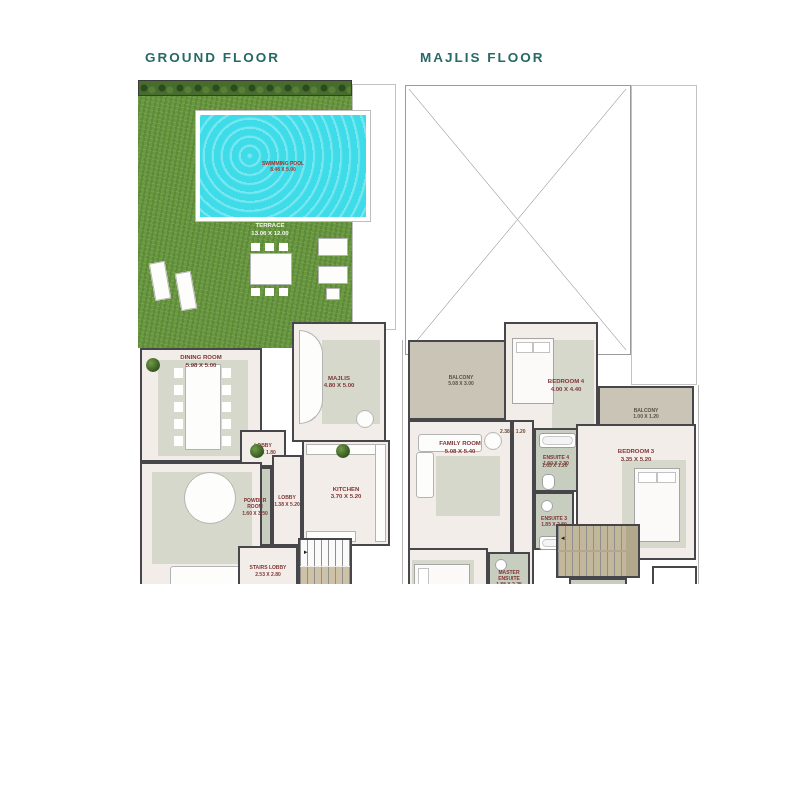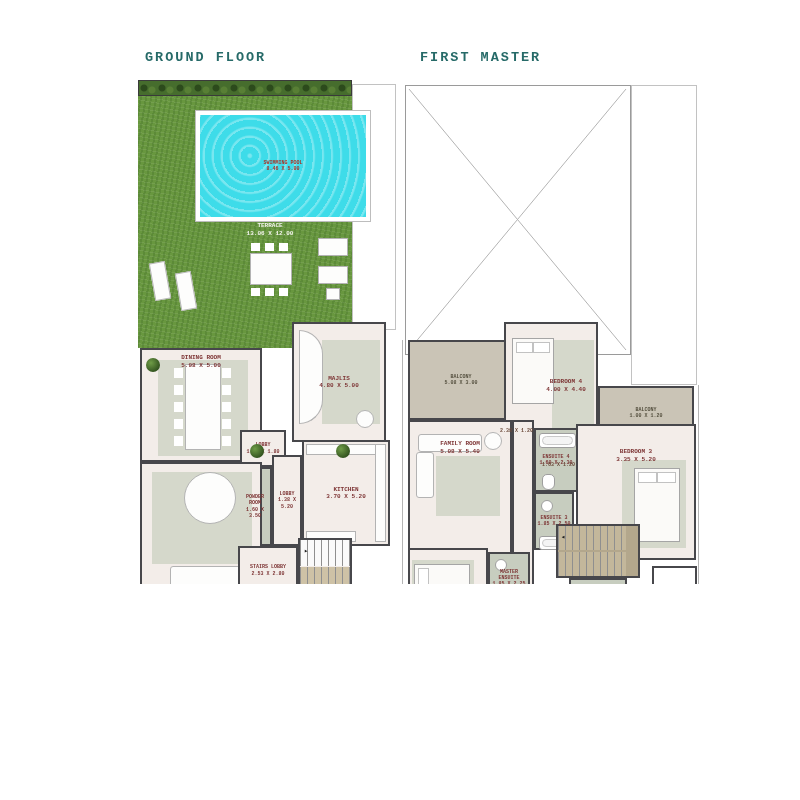--- a/index.html
+++ b/index.html
@@ -1,17 +1,17 @@
 <!DOCTYPE html>
 <html><head>
 <meta charset="utf-8">
 <style>
   html,body{margin:0;padding:0;background:#fff;}
   .canvas{position:relative;width:800px;height:584px;background:#fff;overflow:hidden;
-          font-family:Liberation Mono, monospace;}
+          font-family:Liberation Sans, sans-serif;}
   .ftitle{position:absolute;font-size:13.5px;font-weight:bold;letter-spacing:2px;color:#266a68;}
   .grass{position:absolute;background:#68973f;
      background-image:repeating-linear-gradient(100deg,rgba(20,60,10,.14) 0 2px,rgba(0,0,0,0) 2px 5px),
                       repeating-linear-gradient(10deg,rgba(255,255,255,.08) 0 1px,rgba(0,0,0,0) 1px 4px);}
   .hedge{position:absolute;background:#466d2d;
      background-image:radial-gradient(circle at 5px 7px,#2c4a1c 3px,rgba(0,0,0,0) 4px),
                       radial-gradient(circle at 13px 9px,#587f35 3px,rgba(0,0,0,0) 4px);
      background-size:18px 16px;border:1px solid #3a3a3a;box-sizing:border-box;}
   .pool{position:absolute;border:4px solid #fff;box-shadow:0 0 0 1px #bdbdbd;
      background:#3edce9;display:flex;align-items:center;justify-content:center;
@@ -212,21 +212,21 @@
   </div>
 
   <div class="grass" style="left:140px;top:648px;width:92px;height:110px;border:1px solid #9a9a9a;box-sizing:border-box;"></div>
 
   <div class="plant" style="left:146px;top:358px;"></div>
   <div class="plant" style="left:250px;top:444px;"></div>
   <div class="plant" style="left:336px;top:444px;"></div>
 
   <div class="pline" style="left:238px;top:758px;width:156px;border-top:1px dashed #999;"></div>
 
-  <div class="ftitle" style="left:420px;top:50px;">FIRST MASTER</div>
+  <div class="ftitle" style="left:420px;top:50px;">MAJLIS FLOOR</div>
 
   <div class="sideyard" style="left:405px;top:85px;width:226px;height:270px;border:1.5px solid #9a9a9a;">
     <svg width="223" height="267">
       <line x1="3" y1="3" x2="220" y2="264" stroke="#b4b4b4" stroke-width="1"></line>
       <line x1="220" y1="3" x2="3" y2="264" stroke="#b4b4b4" stroke-width="1"></line>
     </svg>
   </div>
   <div class="sideyard" style="left:631px;top:85px;width:66px;height:300px;"></div>
 
   <div class="room bal" style="left:408px;top:340px;width:106px;height:80px;">

